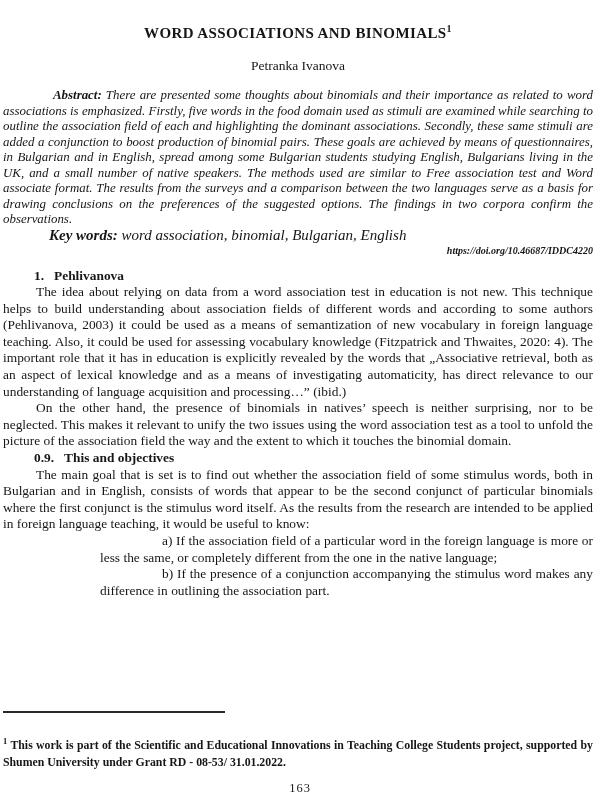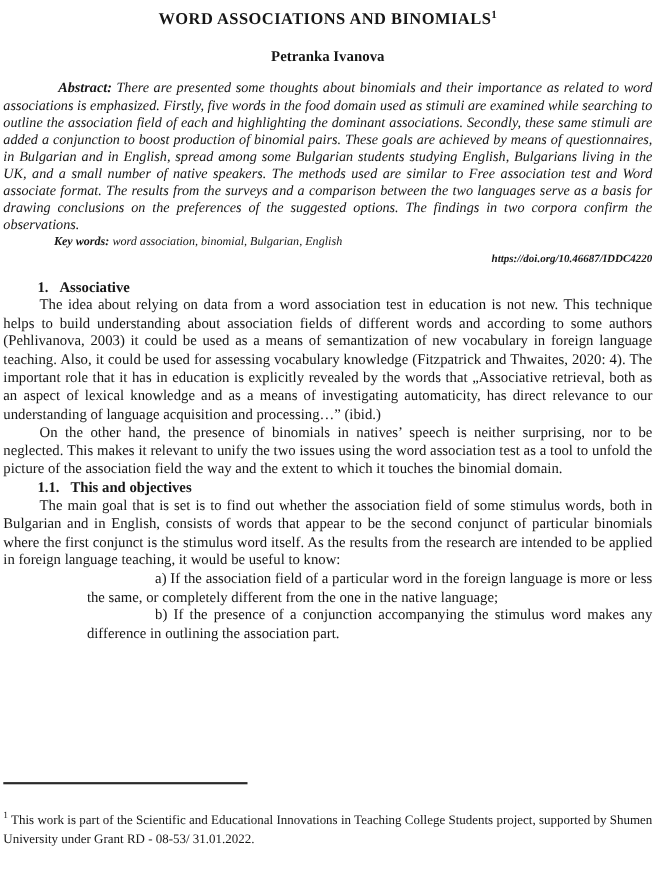--- a/index.html
+++ b/index.html
@@ -8,49 +8,49 @@
     width: 600px;
     height: 800px;
     margin: 0 auto;
     background: #ffffff;
     color: #161616;
     font-family: "Liberation Serif", "DejaVu Serif", serif;
     overflow: hidden;
     box-sizing: border-box;
   }
   .content {
-    padding: 3px 7px 0 3px;
+    padding: 18px 7px 0 3px;
   }
   .title {
     text-align: center;
     font-weight: bold;
     font-size: 15px;
     line-height: 18px;
     letter-spacing: 0.4px;
     margin-top: 2px;
   }
   .title sup { font-size: 10px; }
   .author {
     text-align: center;
-    font-weight: bold;
+    font-weight: normal;
     font-size: 13.5px;
     margin-top: 16px;
   }
   .abstract {
     margin-top: 14px;
     font-style: italic;
     font-size: 12.9px;
     line-height: 15.5px;
     text-align: justify;
     text-indent: 50px;
   }
   .abstract .lbl { font-weight: bold; }
   .keywords {
     font-style: italic;
-    font-size: 11px;
+    font-size: 15px;
     line-height: 15.5px;
     margin-left: 46px;
   }
   .keywords .lbl { font-weight: bold; }
   .doi {
     font-style: italic;
     font-weight: bold;
     font-size: 10px;
     line-height: 15.5px;
     text-align: right;
@@ -61,29 +61,30 @@
     margin-left: 31px;
   }
   .heading-intro { margin-top: 9px; }
   .heading .num { margin-right: 10px; }
   .para {
     text-align: justify;
     text-indent: 33px;
     font-family: Liberation Serif, serif;
   }
   .obj-item {
-    margin-left: 76px;
+    margin-left: 97px;
     text-indent: 62px;
     text-align: justify;
   }
   .footnote-area {
     position: absolute;
     left: 3px;
     right: 7px;
     top: 711px;
+    font-weight: bold;
   }
   .fn-rule {
     width: 222px;
     height: 2px;
     background: #2a2a2a;
     margin-bottom: 20px;
   }
   .fn-text {
     font-size: 11.8px;
     line-height: 17px;
@@ -111,35 +112,36 @@
     <div class="author">Petranka Ivanova</div>
 
     <div class="abstract"><span class="lbl">Abstract:</span><span> There are presented some thoughts about binomials and their importance as related to word associations is emphasized. Firstly, five words in the food domain used as stimuli are examined while searching to outline the association field of each and highlighting the dominant associations. Secondly, these same stimuli are added a conjunction to boost production of binomial pairs. These goals are achieved by means of questionnaires, in Bulgarian and in English, spread among some Bulgarian students studying English, Bulgarians living in the UK, and a small number of native speakers. The methods used are similar to Free association test and Word associate format. The results from the surveys and a comparison between the two languages serve as a basis for drawing conclusions on the preferences of the suggested options. The findings in two corpora confirm the observations.</span></div>
 
     <div class="keywords"><span class="lbl">Key words:</span><span> word association, binomial, Bulgarian, English</span></div>
 
     <div class="doi">https://doi.org/10.46687/IDDC4220</div>
 
     <div class="body-text">
 
-      <div class="heading heading-intro"><span class="num">1.</span><span>Associative</span></div>
+      <div class="heading heading-intro"><span class="num">1.</span><span>Pehlivanova</span></div>
 
       <div class="para">The idea about relying on data from a word association test in education is not new. This technique helps to build understanding about association fields of different words and according to some authors (Pehlivanova, 2003) it could be used as a means of semantization of new vocabulary in foreign language teaching. Also, it could be used for assessing vocabulary knowledge (Fitzpatrick and Thwaites, 2020: 4). The important role that it has in education is explicitly revealed by the words that „Associative retrieval, both as an aspect of lexical knowledge and as a means of investigating automaticity, has direct relevance to our understanding of language acquisition and processing…” (ibid.)</div>
 
       <div class="para">On the other hand, the presence of binomials in natives’ speech is neither surprising, nor to be neglected. This makes it relevant to unify the two issues using the word association test as a tool to unfold the picture of the association field the way and the extent to which it touches the binomial domain.</div>
 
-      <div class="heading"><span class="num">1.1.</span><span>This and objectives</span></div>
+      <div class="heading"><span class="num">0.9.</span><span>This and objectives</span></div>
 
       <div class="para">The main goal that is set is to find out whether the association field of some stimulus words, both in Bulgarian and in English, consists of words that appear to be the second conjunct of particular binomials where the first conjunct is the stimulus word itself. As the results from the research are intended to be applied in foreign language teaching, it would be useful to know:</div>
 
       <div class="obj-item">a) If the association field of a particular word in the foreign language is more or less the same, or completely different from the one in the native language;</div>
 
       <div class="obj-item">b) If the presence of a conjunction accompanying the stimulus word makes any difference in outlining the association part.</div>
 
     </div>
   </div>
 
   <div class="footnote-area">
     <div class="fn-rule"></div>
     <div class="fn-text"><sup>1</sup><span> This work is part of the Scientific and Educational Innovations in Teaching College Students project, supported by Shumen University under Grant RD - 08-53/ 31.01.2022.</span></div>
   </div>
 
+  <div class="page-number">163</div>
 </div>
 
 </body></html>

